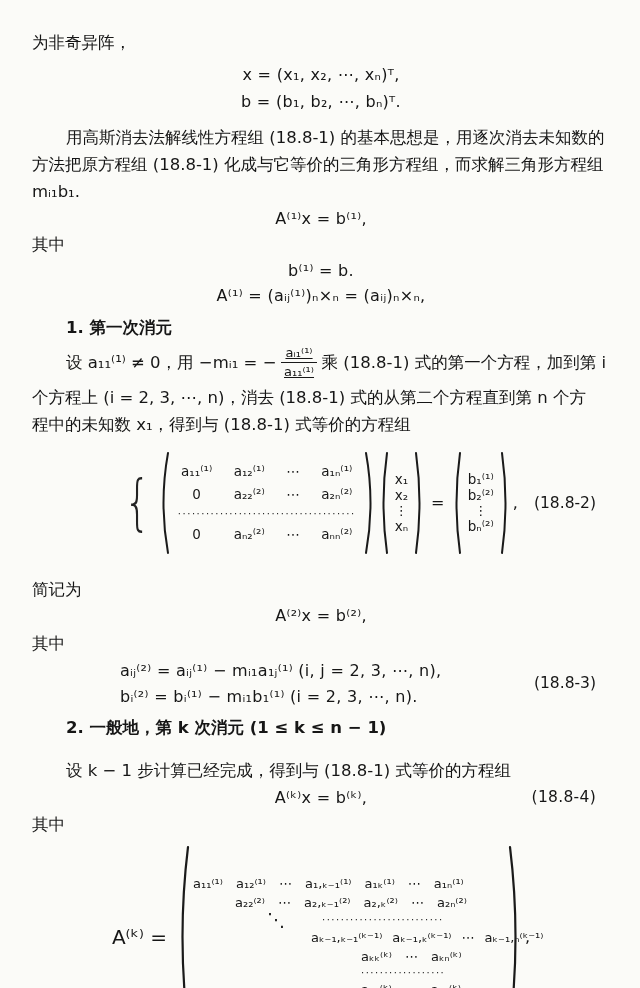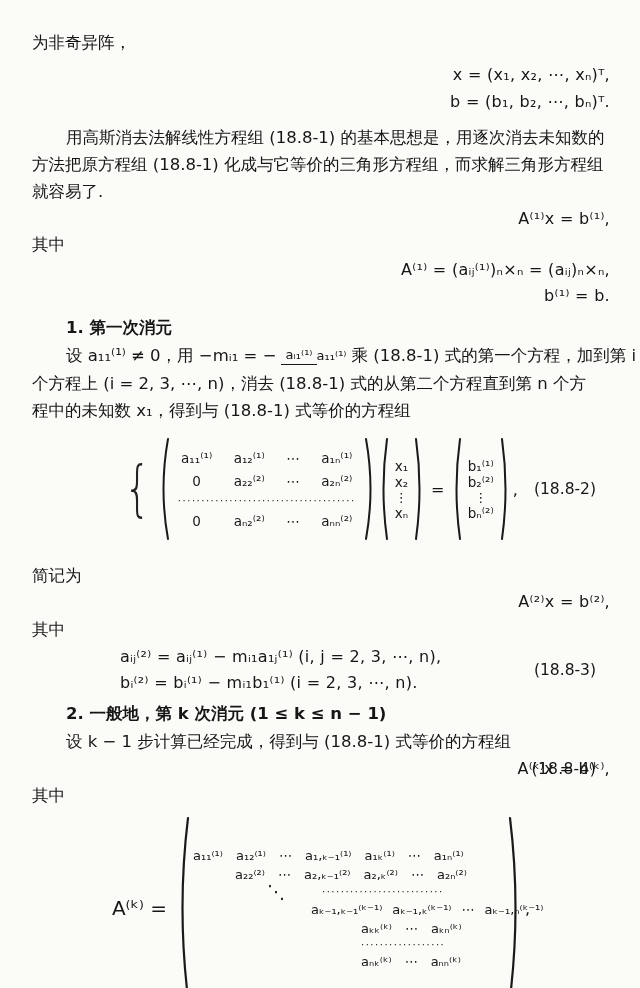--- a/index.html
+++ b/index.html
@@ -9,28 +9,28 @@
     margin:0 auto;
     background:#fbfbf8;
     box-sizing:border-box;
     padding:30px 30px 0 32px;
     font-family:"DejaVu Sans","Liberation Sans",sans-serif;
     color:#161616;
     overflow:hidden;
   }
   .line{font-size:16.5px;line-height:25px;white-space:nowrap;}
   .indent{padding-left:34px;}
-  .center{text-align:right;}
+  .center{text-align:center;}
   .bold{font-weight:700;}
   .formula{font-size:16px;letter-spacing:.3px;}
   .eqrow{position:relative;}
   .eqnum{position:absolute;right:14px;top:50%;transform:translateY(-50%);font-size:15.5px;}
   
   .fracline{display:flex;align-items:center;white-space:nowrap;font-size:16.5px;}
-  .frac{display:inline-flex;align-items:center;margin:0 5px;font-size:13px;line-height:1.25;}
+  .frac{display:inline-flex;flex-direction:column;align-items:center;margin:0 5px;font-size:13px;line-height:1.25;text-decoration:underline;}
   .frac .num{border-bottom:1.6px solid #1a1a1a;padding:0 4px 1px;}
   .frac .den{padding-top:1px;}
   
   .mblock{display:flex;align-items:center;justify-content:center;gap:3px;}
   .mgrid{display:grid;grid-template-columns:repeat(4,auto);column-gap:15px;row-gap:7px;
          justify-items:center;align-items:center;font-size:13.5px;padding:0 5px;}
   .mgrid .dotsrow{grid-column:1/-1;justify-self:stretch;text-align:center;}
   .vgrid{display:grid;grid-template-columns:auto;row-gap:0;justify-items:center;
          align-items:center;font-size:13.5px;padding:0 3px;}
   .dots{font-size:10px;letter-spacing:1.5px;color:#1a1a1a;line-height:10px;overflow:hidden;}
@@ -54,26 +54,26 @@
 
 <div class="pg">
 
   <div class="line">为非奇异阵，</div>
 
   <div class="line formula center" style="margin-top:7px">x = (x₁, x₂, ⋯, xₙ)ᵀ,</div>
   <div class="line formula center" style="margin-top:2px">b = (b₁, b₂, ⋯, bₙ)ᵀ.</div>
 
   <div class="line indent" style="margin-top:11px">用高斯消去法解线性方程组 (18.8-1) 的基本思想是，用逐次消去未知数的</div>
   <div class="line" style="margin-top:2px">方法把原方程组 (18.8-1) 化成与它等价的三角形方程组，而求解三角形方程组</div>
-  <div class="line" style="margin-top:2px">就容易了.</div>
+  <div class="line" style="margin-top:2px">mᵢ₁b₁.</div>
 
   <div class="line formula center" style="margin-top:2px">A⁽¹⁾x = b⁽¹⁾,</div>
   <div class="line" style="margin-top:1px">其中</div>
+  <div class="line formula center" style="margin-top:1px">b⁽¹⁾ = b.</div>
   <div class="line formula center" style="margin-top:0">A⁽¹⁾ = (aᵢⱼ⁽¹⁾)ₙ×ₙ = (aᵢⱼ)ₙ×ₙ,</div>
-  <div class="line formula center" style="margin-top:1px">b⁽¹⁾ = b.</div>
 
   <div class="line indent bold" style="margin-top:7px">1. 第一次消元</div>
 
   <div class="fracline indent" style="margin-top:5px">
     <span>设 a₁₁⁽¹⁾ ≠ 0，用 −mᵢ₁ = −</span>
     <span class="frac">
       <span class="num">aᵢ₁⁽¹⁾</span>
       <span class="den">a₁₁⁽¹⁾</span>
     </span>
     <span>乘 (18.8-1) 式的第一个方程，加到第 i</span>
@@ -137,21 +137,21 @@
   <div class="line formula center" style="margin-top:1px">A⁽²⁾x = b⁽²⁾,</div>
   <div class="line" style="margin-top:3px">其中</div>
 
   <div class="eqrow" style="margin-top:2px;padding-left:88px">
     <div class="line formula">aᵢⱼ⁽²⁾ = aᵢⱼ⁽¹⁾ − mᵢ₁a₁ⱼ⁽¹⁾ (i, j = 2, 3, ⋯, n),</div>
     <div class="line formula" style="margin-top:1px">bᵢ⁽²⁾ = bᵢ⁽¹⁾ − mᵢ₁b₁⁽¹⁾ (i = 2, 3, ⋯, n).</div>
     <span class="eqnum">(18.8-3)</span>
   </div>
 
   <div class="line indent bold" style="margin-top:6px">2. 一般地，第 k 次消元 (1 ≤ k ≤ n − 1)</div>
-  <div class="line indent" style="margin-top:3px">设 k − 1 步计算已经完成，得到与 (18.8-1) 式等价的方程组</div>
+  <div class="line indent" style="margin-top:18px">设 k − 1 步计算已经完成，得到与 (18.8-1) 式等价的方程组</div>
 
   <div class="eqrow line formula center" style="margin-top:2px">
     <span>A⁽ᵏ⁾x = b⁽ᵏ⁾,</span>
     <span class="eqnum">(18.8-4)</span>
   </div>
   <div class="line" style="margin-top:2px">其中</div>
 
   <div class="mblock" style="margin-top:4px;height:192px">
     <span class="aklabel">A⁽ᵏ⁾ =</span>
     <svg class="paren" width="14" height="186" viewBox="0 0 14 186">

